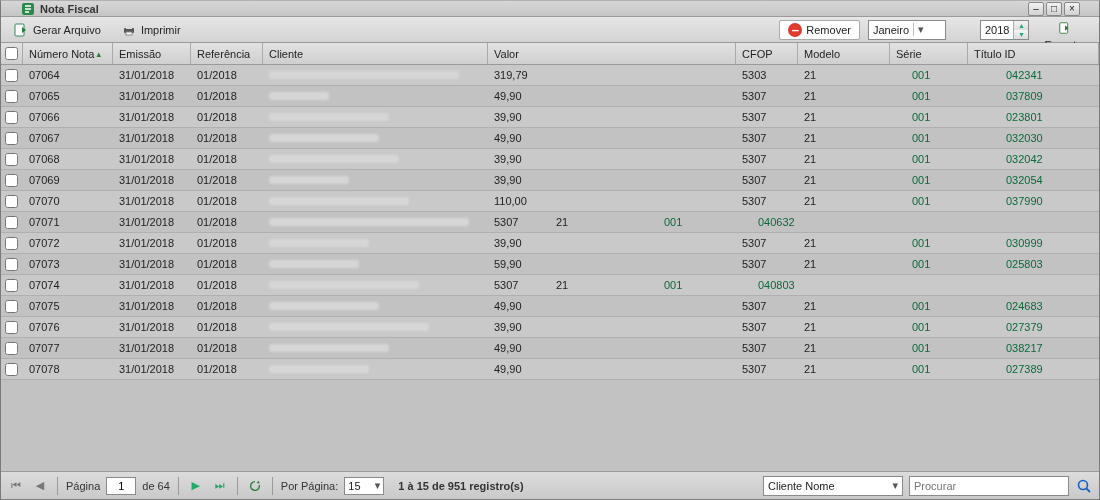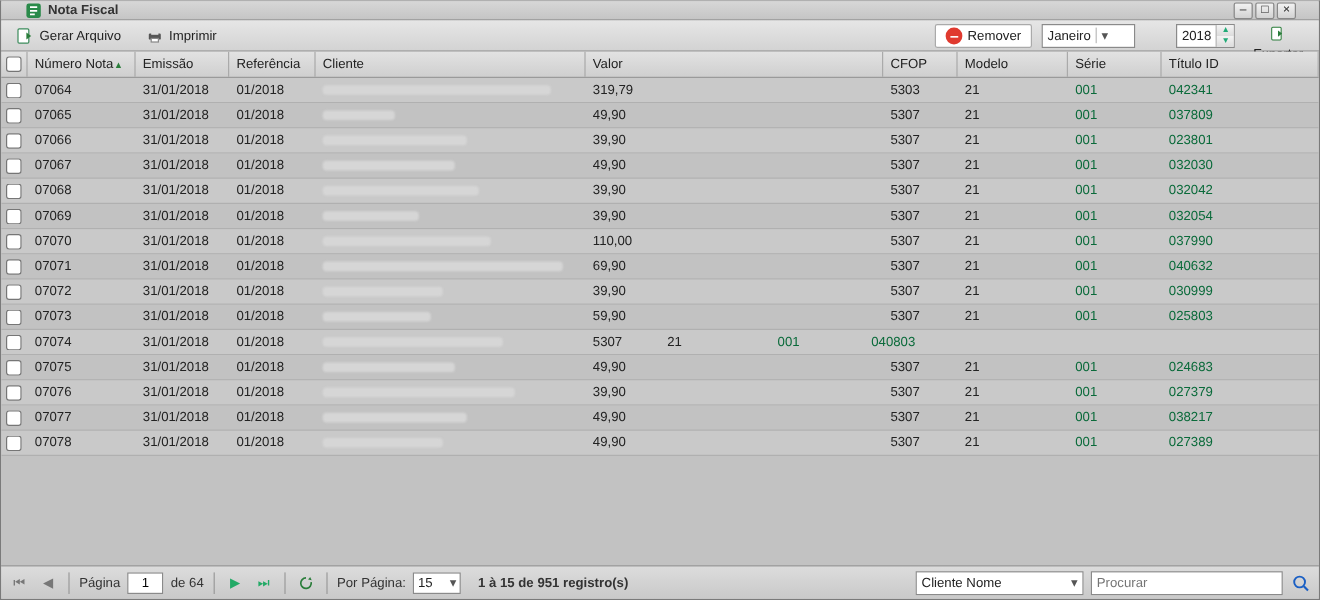--- a/index.html
+++ b/index.html
@@ -38,21 +38,21 @@
 .gcol.sorted::after { content: "▴"; font-size: 9px; margin-left: 2px; color: #2a7d3a; }
 .gchk { width: 22px; justify-content: center; padding: 0; }
 .gchk input { margin: 0; }
 
 .gbody { flex: 1; overflow-y: auto; background: #c2c2c2; }
 .grow { height: 21px; display: flex; align-items: stretch; border-bottom: 1px solid #b0b0b0; }
 .grow:nth-child(odd) { background: #c9c9c9; }
 .grow:nth-child(even) { background: #c2c2c2; }
 .gcell { border-right: 1px solid transparent; display: flex; align-items: center; padding: 0 6px; color: #222; white-space: nowrap; overflow: hidden; }
 .gcell.chk { width: 22px; justify-content: center; padding: 0; }
-.gcell.link { color: #0a6a3a; cursor: pointer; }
+.gcell.link { color: #0a6a3a; cursor: pointer; margin-left: 16px; }
 .gcell .blur { background: #d6d6d6; height: 8px; border-radius: 3px; filter: blur(1px); width: 70%; }
 
 .c-num { width: 90px; }
 .c-emi { width: 78px; }
 .c-ref { width: 72px; }
 .c-cli { width: 225px; }
 .c-val { width: 248px; }
 .c-cfop { width: 62px; }
 .c-mod { width: 92px; }
 .c-ser { width: 78px; }
@@ -272,21 +272,20 @@
         <div class="grow">
           <div class="gcell chk">
             <input type="checkbox" style="">
           </div>
           <div class="gcell c-num">07071</div>
           <div class="gcell c-emi">31/01/2018</div>
           <div class="gcell c-ref">01/2018</div>
           <div class="gcell c-cli">
             <div class="blur" style="width:200px"></div>
           </div>
-          <div class="gcell c-val">69,90</div>
           <div class="gcell c-cfop">5307</div>
           <div class="gcell c-mod">21</div>
           <div class="gcell c-ser link">001</div>
           <div class="gcell c-tid link">040632</div>
         </div>
         <div class="grow">
           <div class="gcell chk">
             <input type="checkbox" style="">
           </div>
           <div class="gcell c-num">07072</div>

